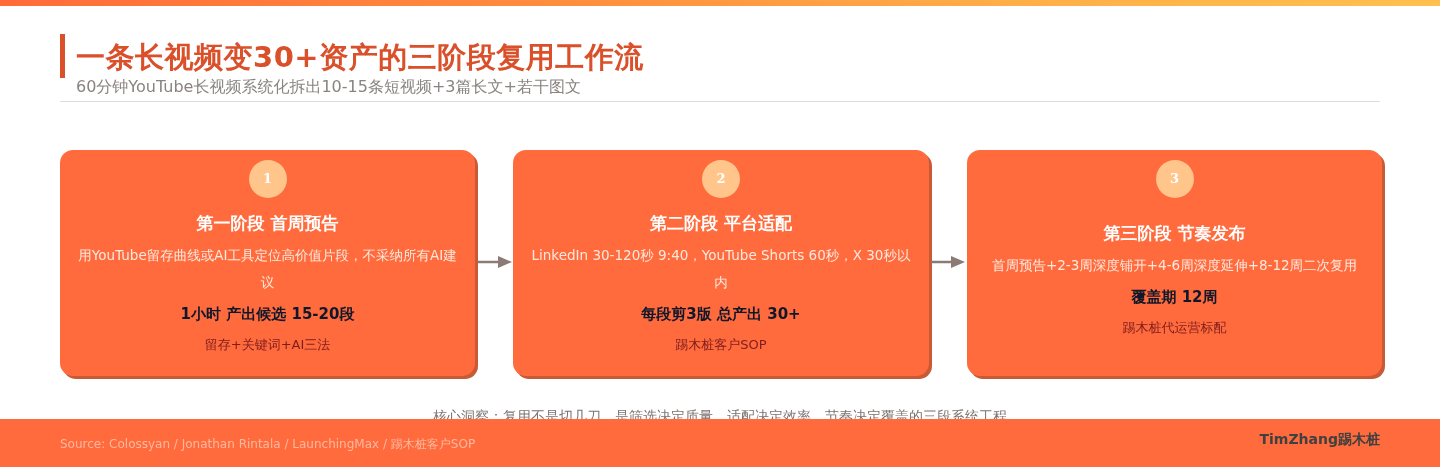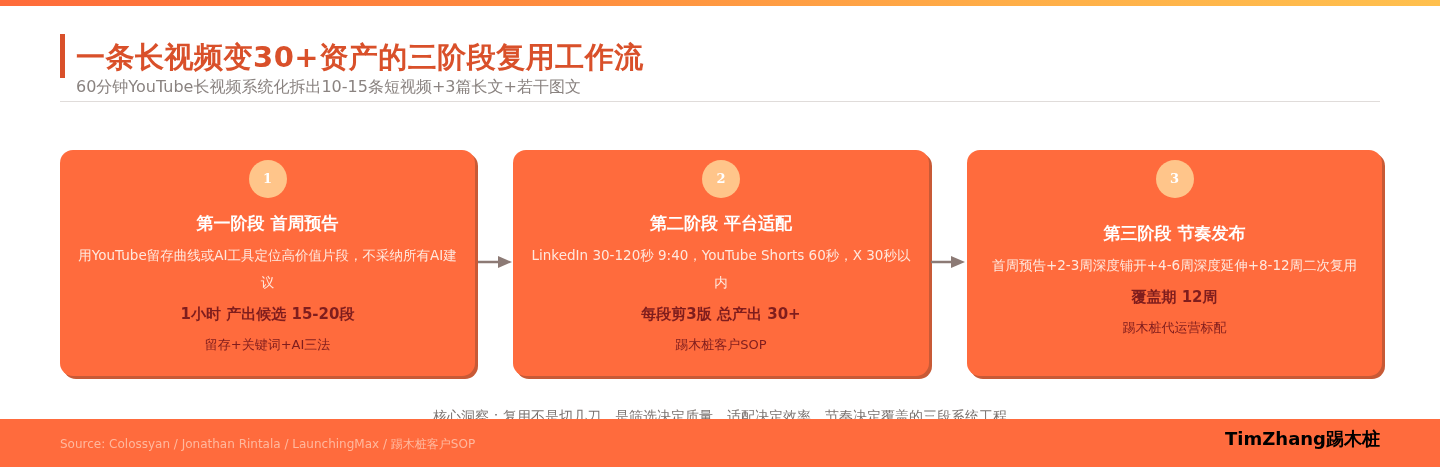--- a/index.html
+++ b/index.html
@@ -57,21 +57,21 @@
     }
     .card-3 .card-body { top: 68px; }
     .card-title {
       font-size: 17px; font-weight: bold; line-height: 30px; color: #ffffff;
     }
     .card-desc {
       margin-top: 4px; font-size: 13.5px; line-height: 27px; color: #FFE8DE;
       padding: 0 4px;
     }
     .card-highlight {
-      margin-top: 6px; font-size: 15px; font-weight: bold; line-height: 24px; color: #7f1d1d;
+      margin-top: 6px; font-size: 15px; font-weight: bold; line-height: 24px; color: #0f172a;
     }
     .card-note {
       margin-top: 8px; font-size: 13px; line-height: 22px; color: #7f1d1d;
     }
 
     .arrow {
       position: absolute; top: 255px; height: 14px; width: 34px;
     }
     .arrow-1 { left: 478px; }
     .arrow-2 { left: 931px; }
@@ -86,21 +86,21 @@
       background: #FF6B3D;
     }
     .footer-source {
       position: absolute; left: 60px; top: 17px;
       font-size: 12px; color: #FFB89E; white-space: nowrap;
     }
     .footer-brand {
       position: absolute; right: 60px; top: 12px; text-align: right;
     }
     .brand-name {
-      font-size: 18px; font-weight: bold; color: #000000; line-height: 16px;
+      font-size: 14px; font-weight: bold; color: #404040; line-height: 16px;
     }
     .brand-url {
       font-size: 16px; color: #FFC7B0; line-height: 15px; margin-top: 40px;
     }
   </style>
 </head>
 <body>
 
 <div class="page">
   <div class="top-bar"></div>

